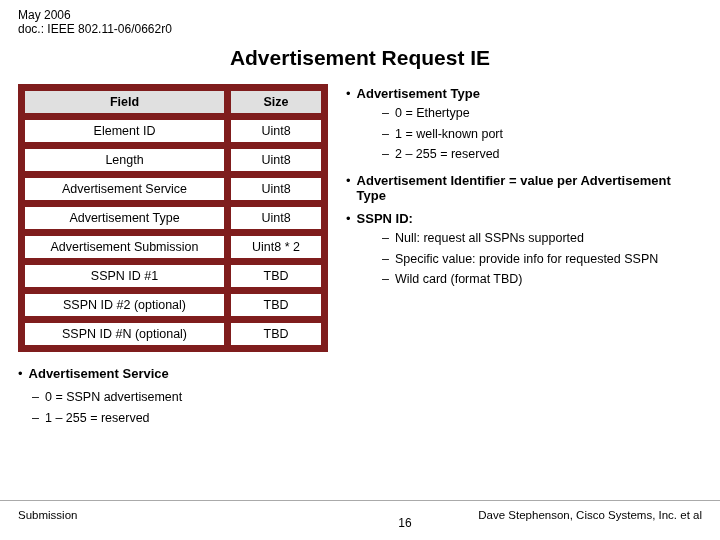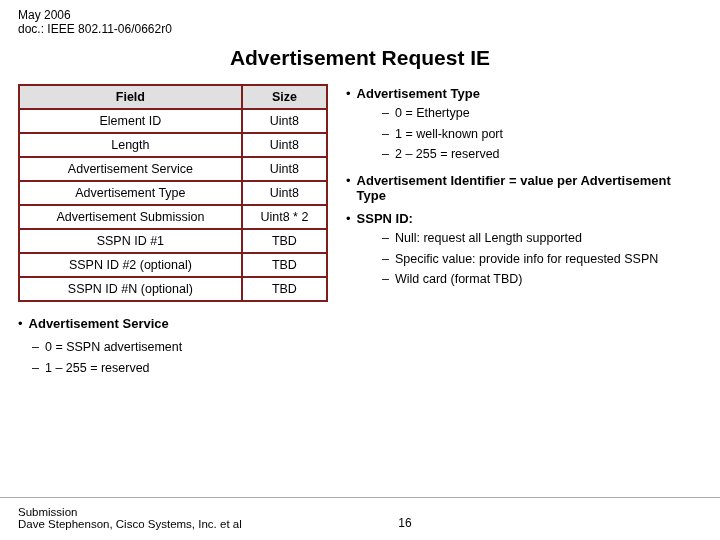--- a/index.html
+++ b/index.html
@@ -36,22 +36,22 @@
     .right-panel {
       flex: 1;
       padding-top: 2px;
     }
     table {
       border-collapse: collapse;
       width: 100%;
       font-size: 12.5px;
     }
     table th, table td {
-      border: 2px solid #7f1d1d;
-      padding: 4px 6px;
+      border: 7px solid #7f1d1d;
+      padding: 4px 17px;
       text-align: center;
     }
     table thead th {
       background: #e0e0e0;
       font-weight: bold;
     }
     .bullet-section {
       margin-top: 14px;
     }
     .bullet-section .bullet-title {
@@ -70,24 +70,23 @@
     }
     .right-panel .section {
       margin-bottom: 8px;
     }
     .footer {
       display: flex;
       justify-content: space-between;
       padding: 8px 18px 4px 18px;
       font-size: 11.5px;
       position: absolute;
-      bottom: 6px;
+      bottom: 15px;
       left: 0; right: 0;
       border-top: 1px solid #aaa;
-      flex-direction: column;
     }
     .footer-center {
       position: absolute;
       left: 50%;
       transform: translateX(-50%);
       bottom: 10px;
       font-size: 12px;
       margin-left: 45px;
     }
     .bullet-row {
@@ -208,21 +207,21 @@
         </div>
       </div>
       <div class="section">
         <div class="bullet-row">
           <span class="bullet-dot">•</span>
           <span class="bullet-title">SSPN ID:</span>
         </div>
         <div class="sub-bullets">
           <div class="dash-item">
             <span>–</span>
-            <span>Null: request all Length supported</span>
+            <span>Null: request all SSPNs supported</span>
           </div>
           <div class="dash-item">
             <span>–</span>
             <span>Specific value: provide info for requested SSPN</span>
           </div>
           <div class="dash-item">
             <span>–</span>
             <span>Wild card (format TBD)</span>
           </div>
         </div>

